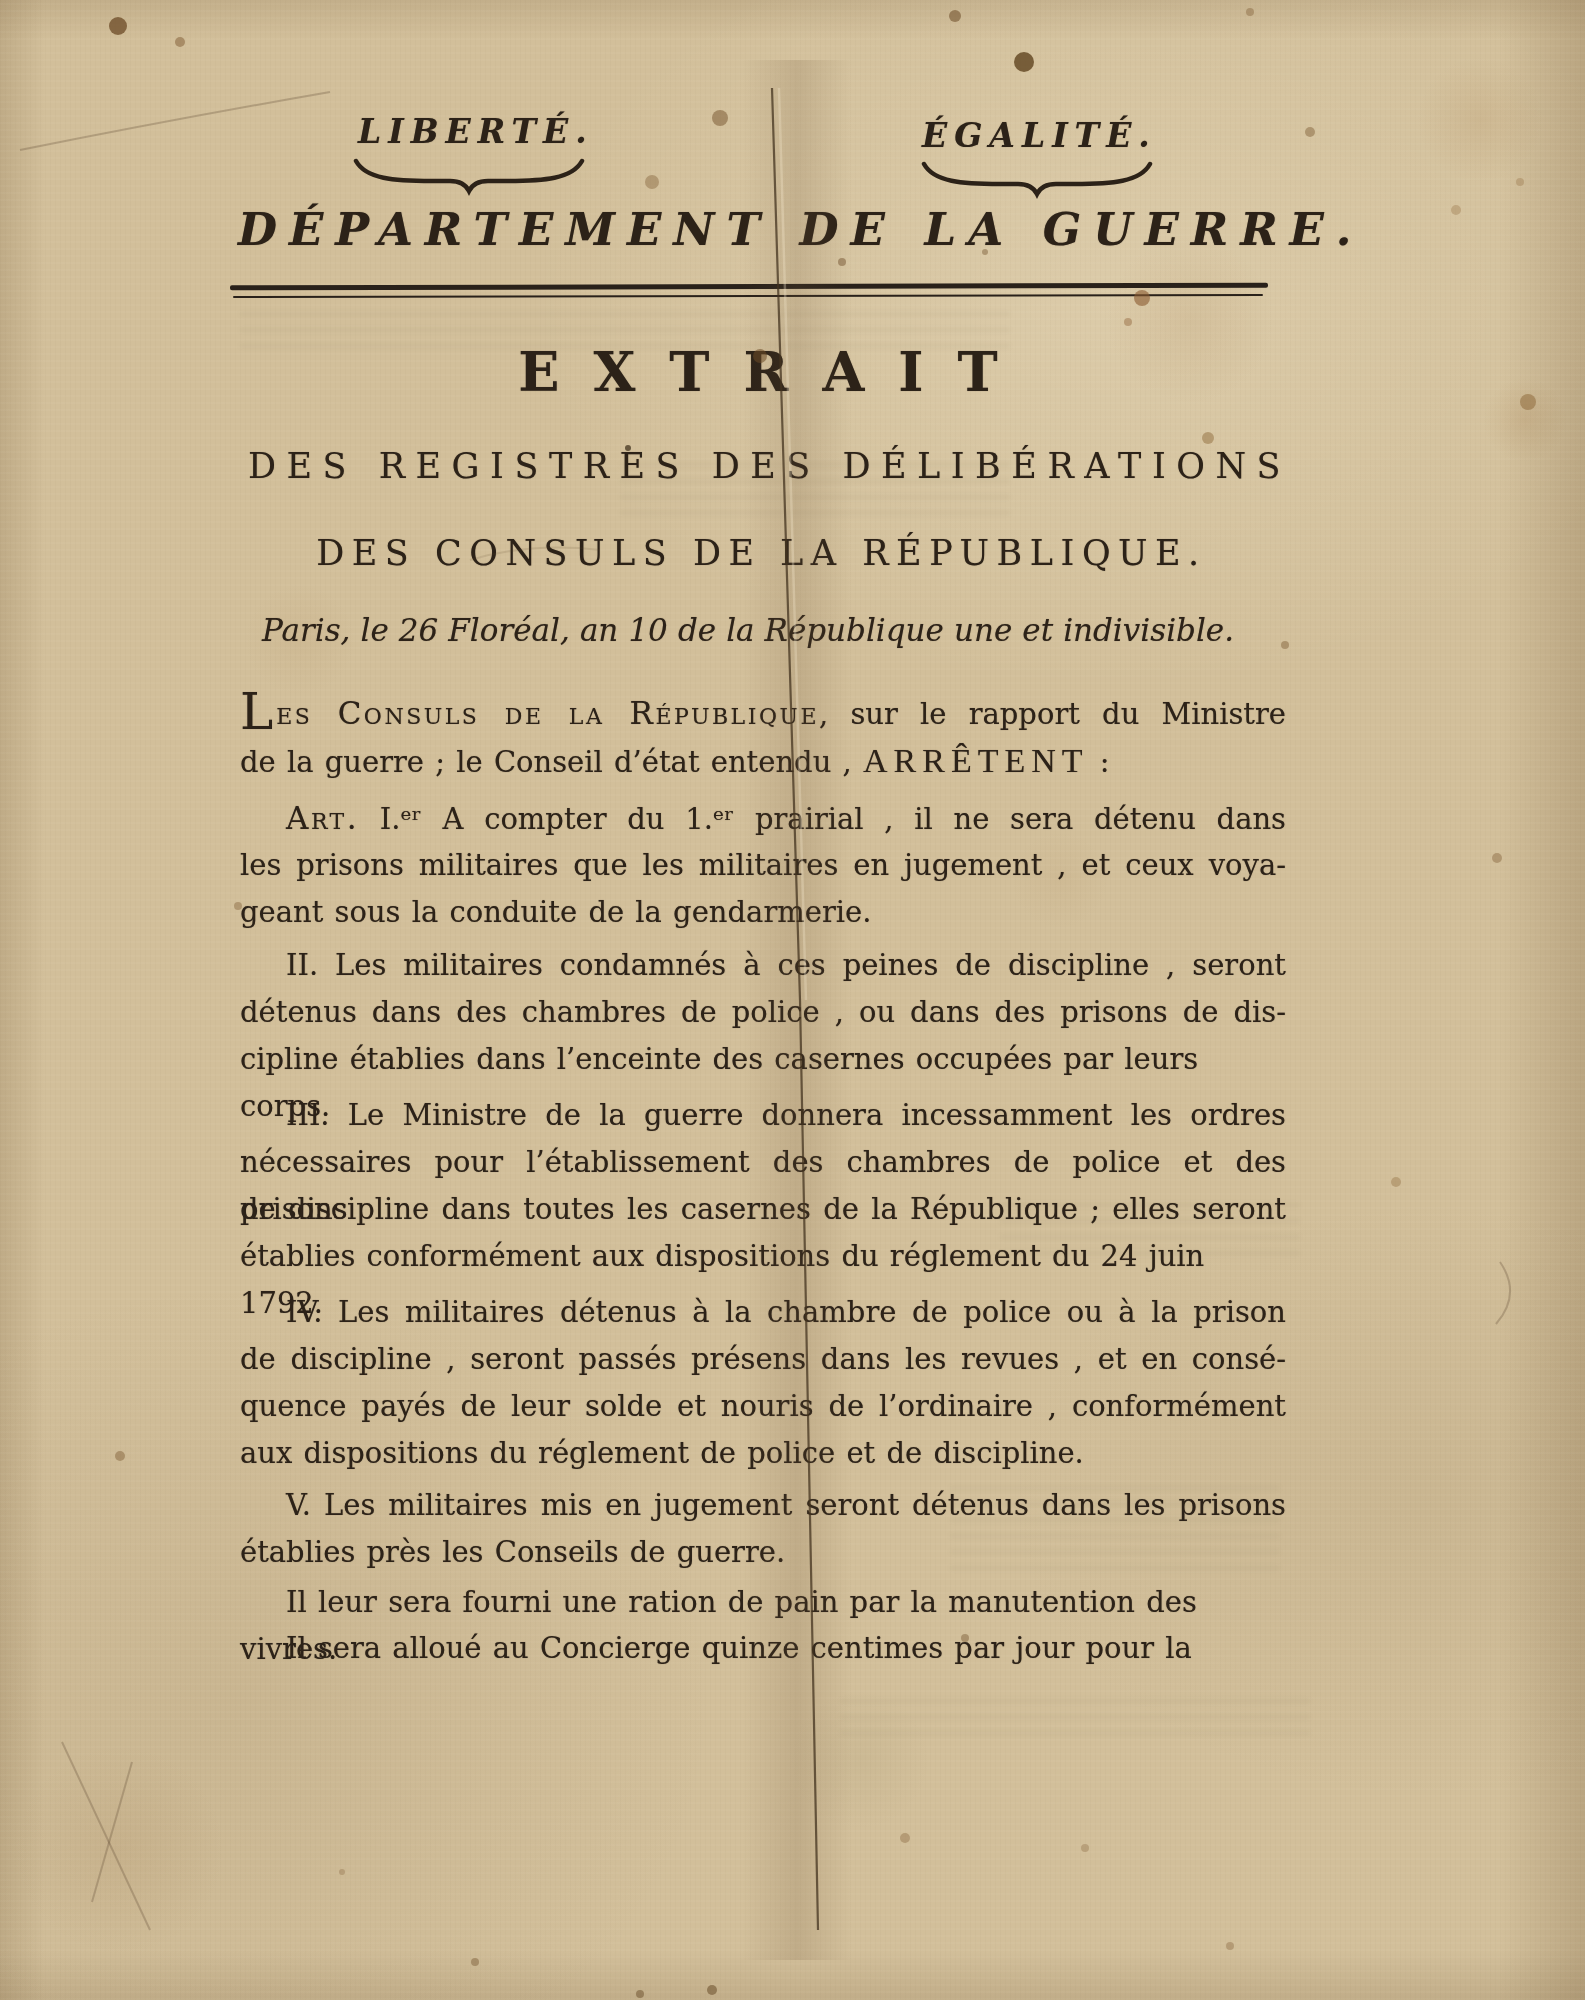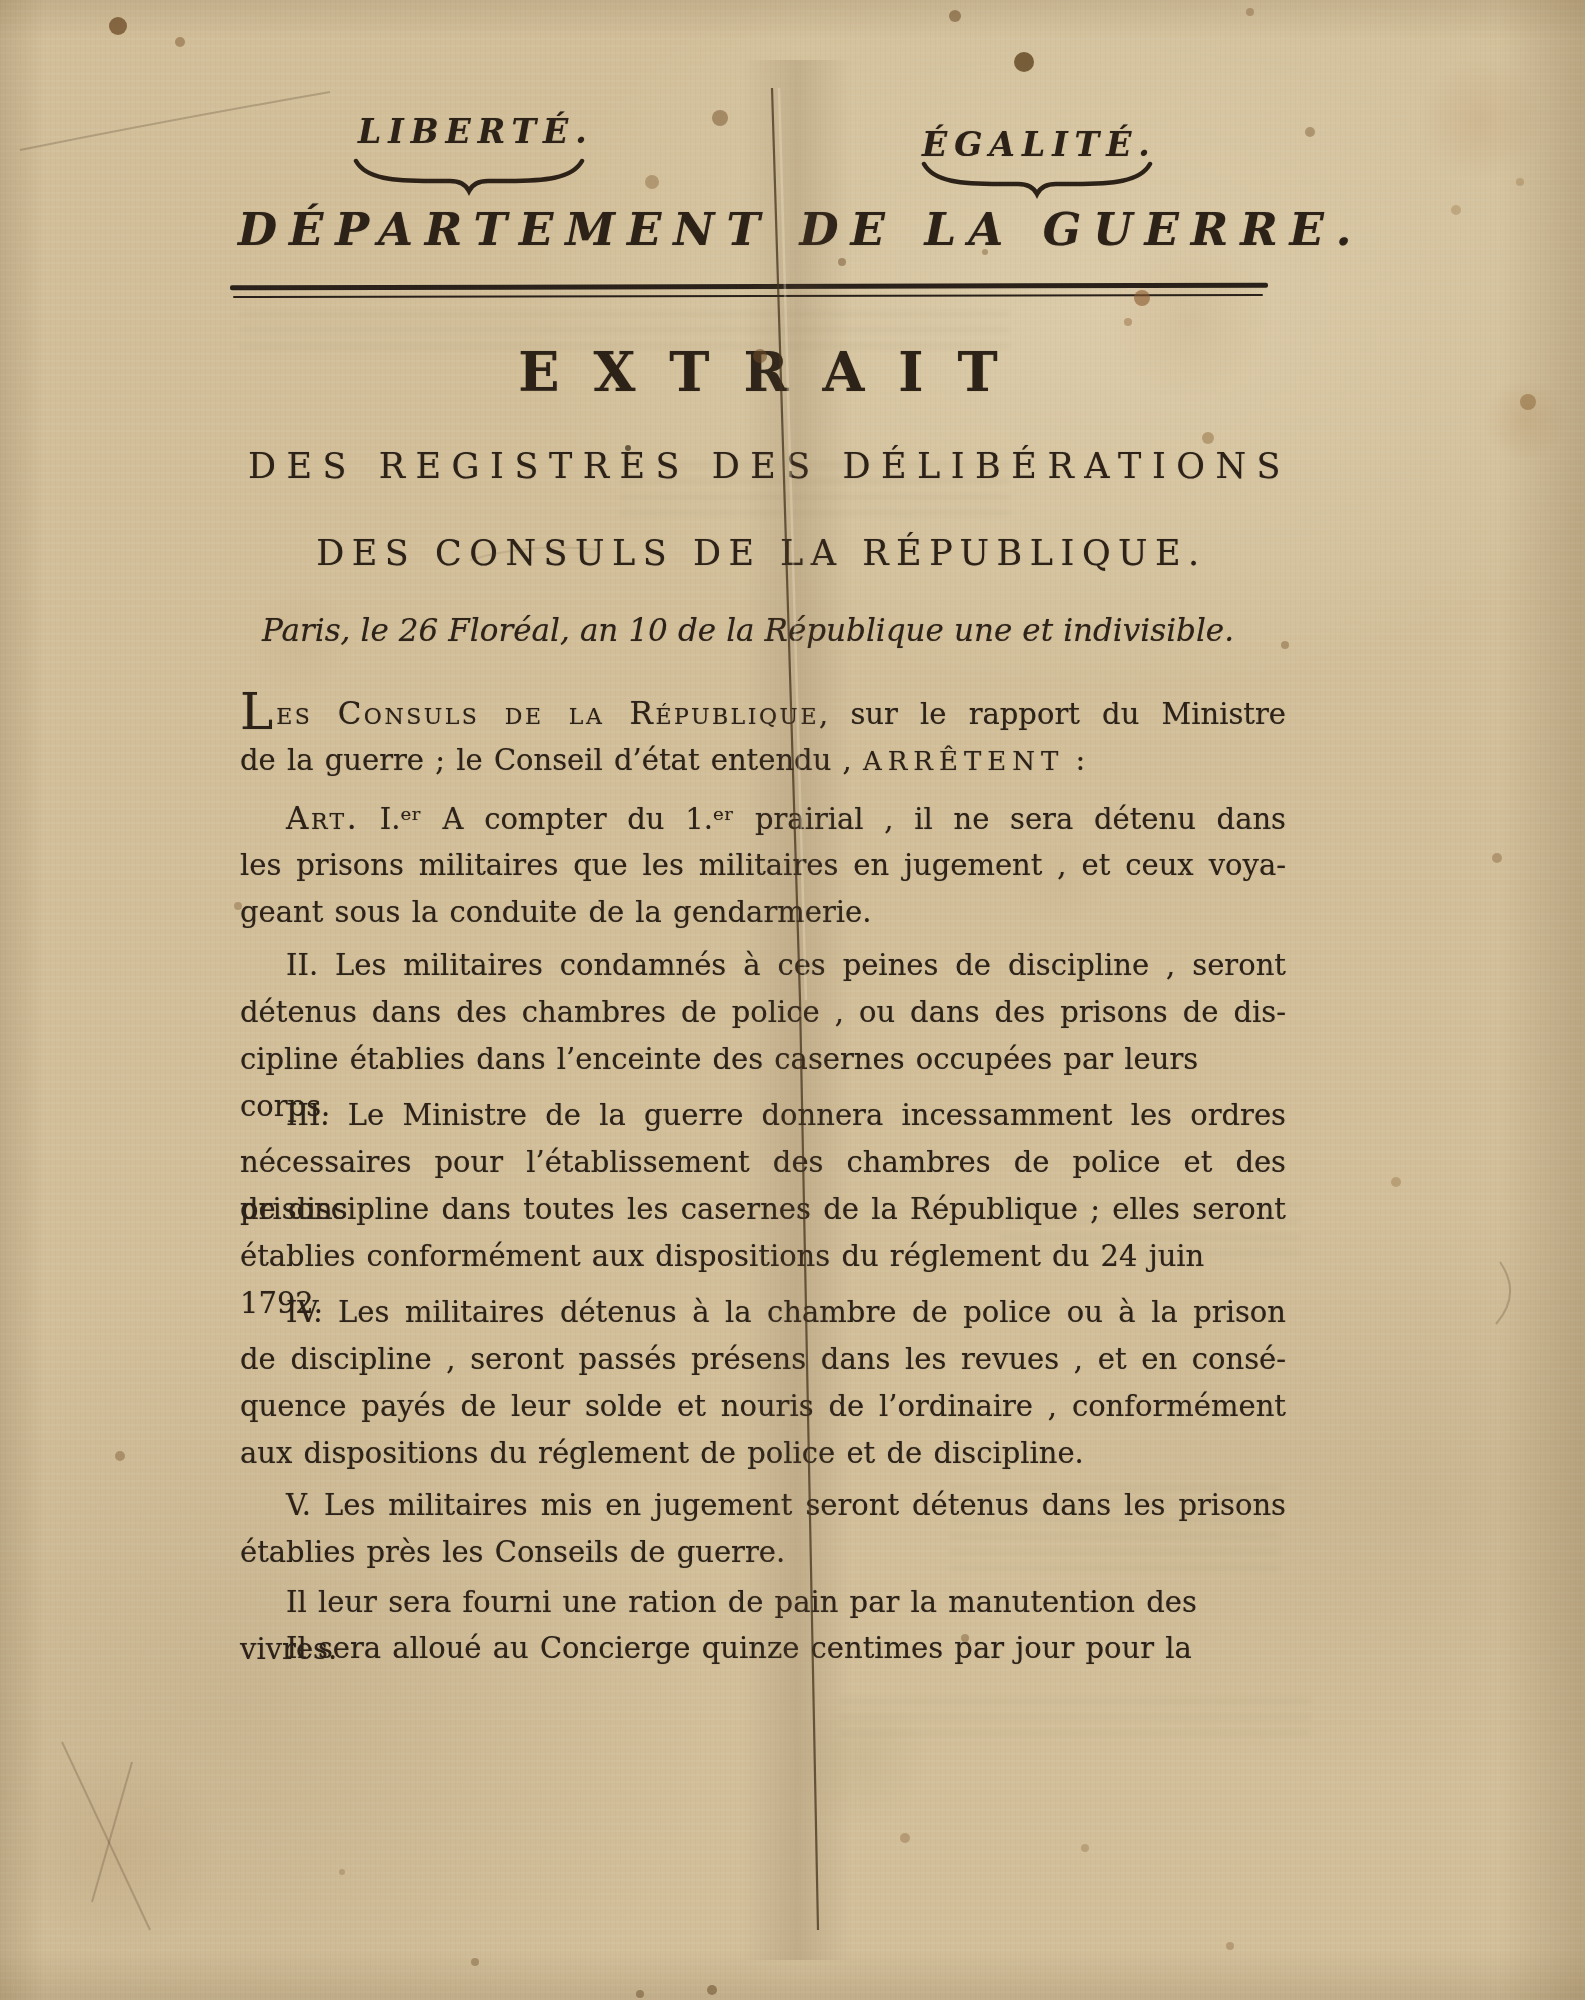--- a/index.html
+++ b/index.html
@@ -45,41 +45,41 @@
   #dateline{top:612px;left:262px;width:972px;font-style:italic;font-size:31px;
     text-align:justify;text-align-last:justify;}
   
   #body-text{position:absolute;left:240px;top:0;width:1046px;}
   .para{position:absolute;left:0;width:1046px;}
   .line{height:47px;line-height:47px;font-size:29px;word-spacing:2px;}
   .line.just{text-align:justify;text-align-last:justify;}
   .line.indent{text-indent:46px;}
   .dropcap{font-size:50px;letter-spacing:1px;margin-right:2px;vertical-align:-5px;line-height:0;}
   .sc{font-variant:small-caps;letter-spacing:2.5px;font-size:31px;}
-  .cs{text-transform:uppercase;font-size:26px;letter-spacing:6px;}
+  .cs{text-transform:uppercase;font-size:34px;letter-spacing:6px;font-family:Liberation Serif, serif;}
   
   .ghost{position:absolute;pointer-events:none;opacity:.5;filter:blur(2px);
     background:repeating-linear-gradient(0deg, rgba(100,95,65,0.12) 0 4px, transparent 4px 16px);}
   #decor-svg{position:absolute;inset:0;pointer-events:none;}
 </style>
 </head>
 <body>
 
 <div id="page">
   <div id="texture"></div>
   <div id="stains"></div>
 
   <div class="ghost" style="left:240px;top:300px;width:770px;height:48px;"></div>
   <div class="ghost" style="left:620px;top:455px;width:390px;height:60px;"></div>
   <div class="ghost" style="left:1000px;top:1195px;width:300px;height:60px;"></div>
   <div class="ghost" style="left:950px;top:1480px;width:330px;height:90px;"></div>
   <div class="ghost" style="left:840px;top:1695px;width:470px;height:40px;"></div>
 
   <div class="abs ink motto" style="left:358px;top:112px;width:222px;">LIBERTÉ.</div>
-  <div class="abs ink motto" style="left:922px;top:125px;width:230px;">ÉGALITÉ.</div>
+  <div class="abs ink motto" style="left:922px;top:116px;width:230px;">ÉGALITÉ.</div>
 
   <svg class="abs" style="left:352px;top:155px;" width="235" height="42" viewBox="0 0 235 42">
     <path d="M4,6 C14,24 42,26 80,26 L98,26 C108,26 114,30 117,36 C120,30 126,26 136,26 L154,26 C192,26 220,24 230,6" fill="none" stroke="#2c2218" stroke-width="4.5" stroke-linecap="round"></path>
   </svg>
   <svg class="abs" style="left:920px;top:158px;" width="235" height="42" viewBox="0 0 235 42">
     <path d="M4,6 C14,24 42,26 80,26 L98,26 C108,26 114,30 117,36 C120,30 126,26 136,26 L154,26 C192,26 220,24 230,6" fill="none" stroke="#2c2218" stroke-width="4.5" stroke-linecap="round"></path>
   </svg>
 
   <div class="abs ink" id="department">DÉPARTEMENT DE LA GUERRE.</div>
 

